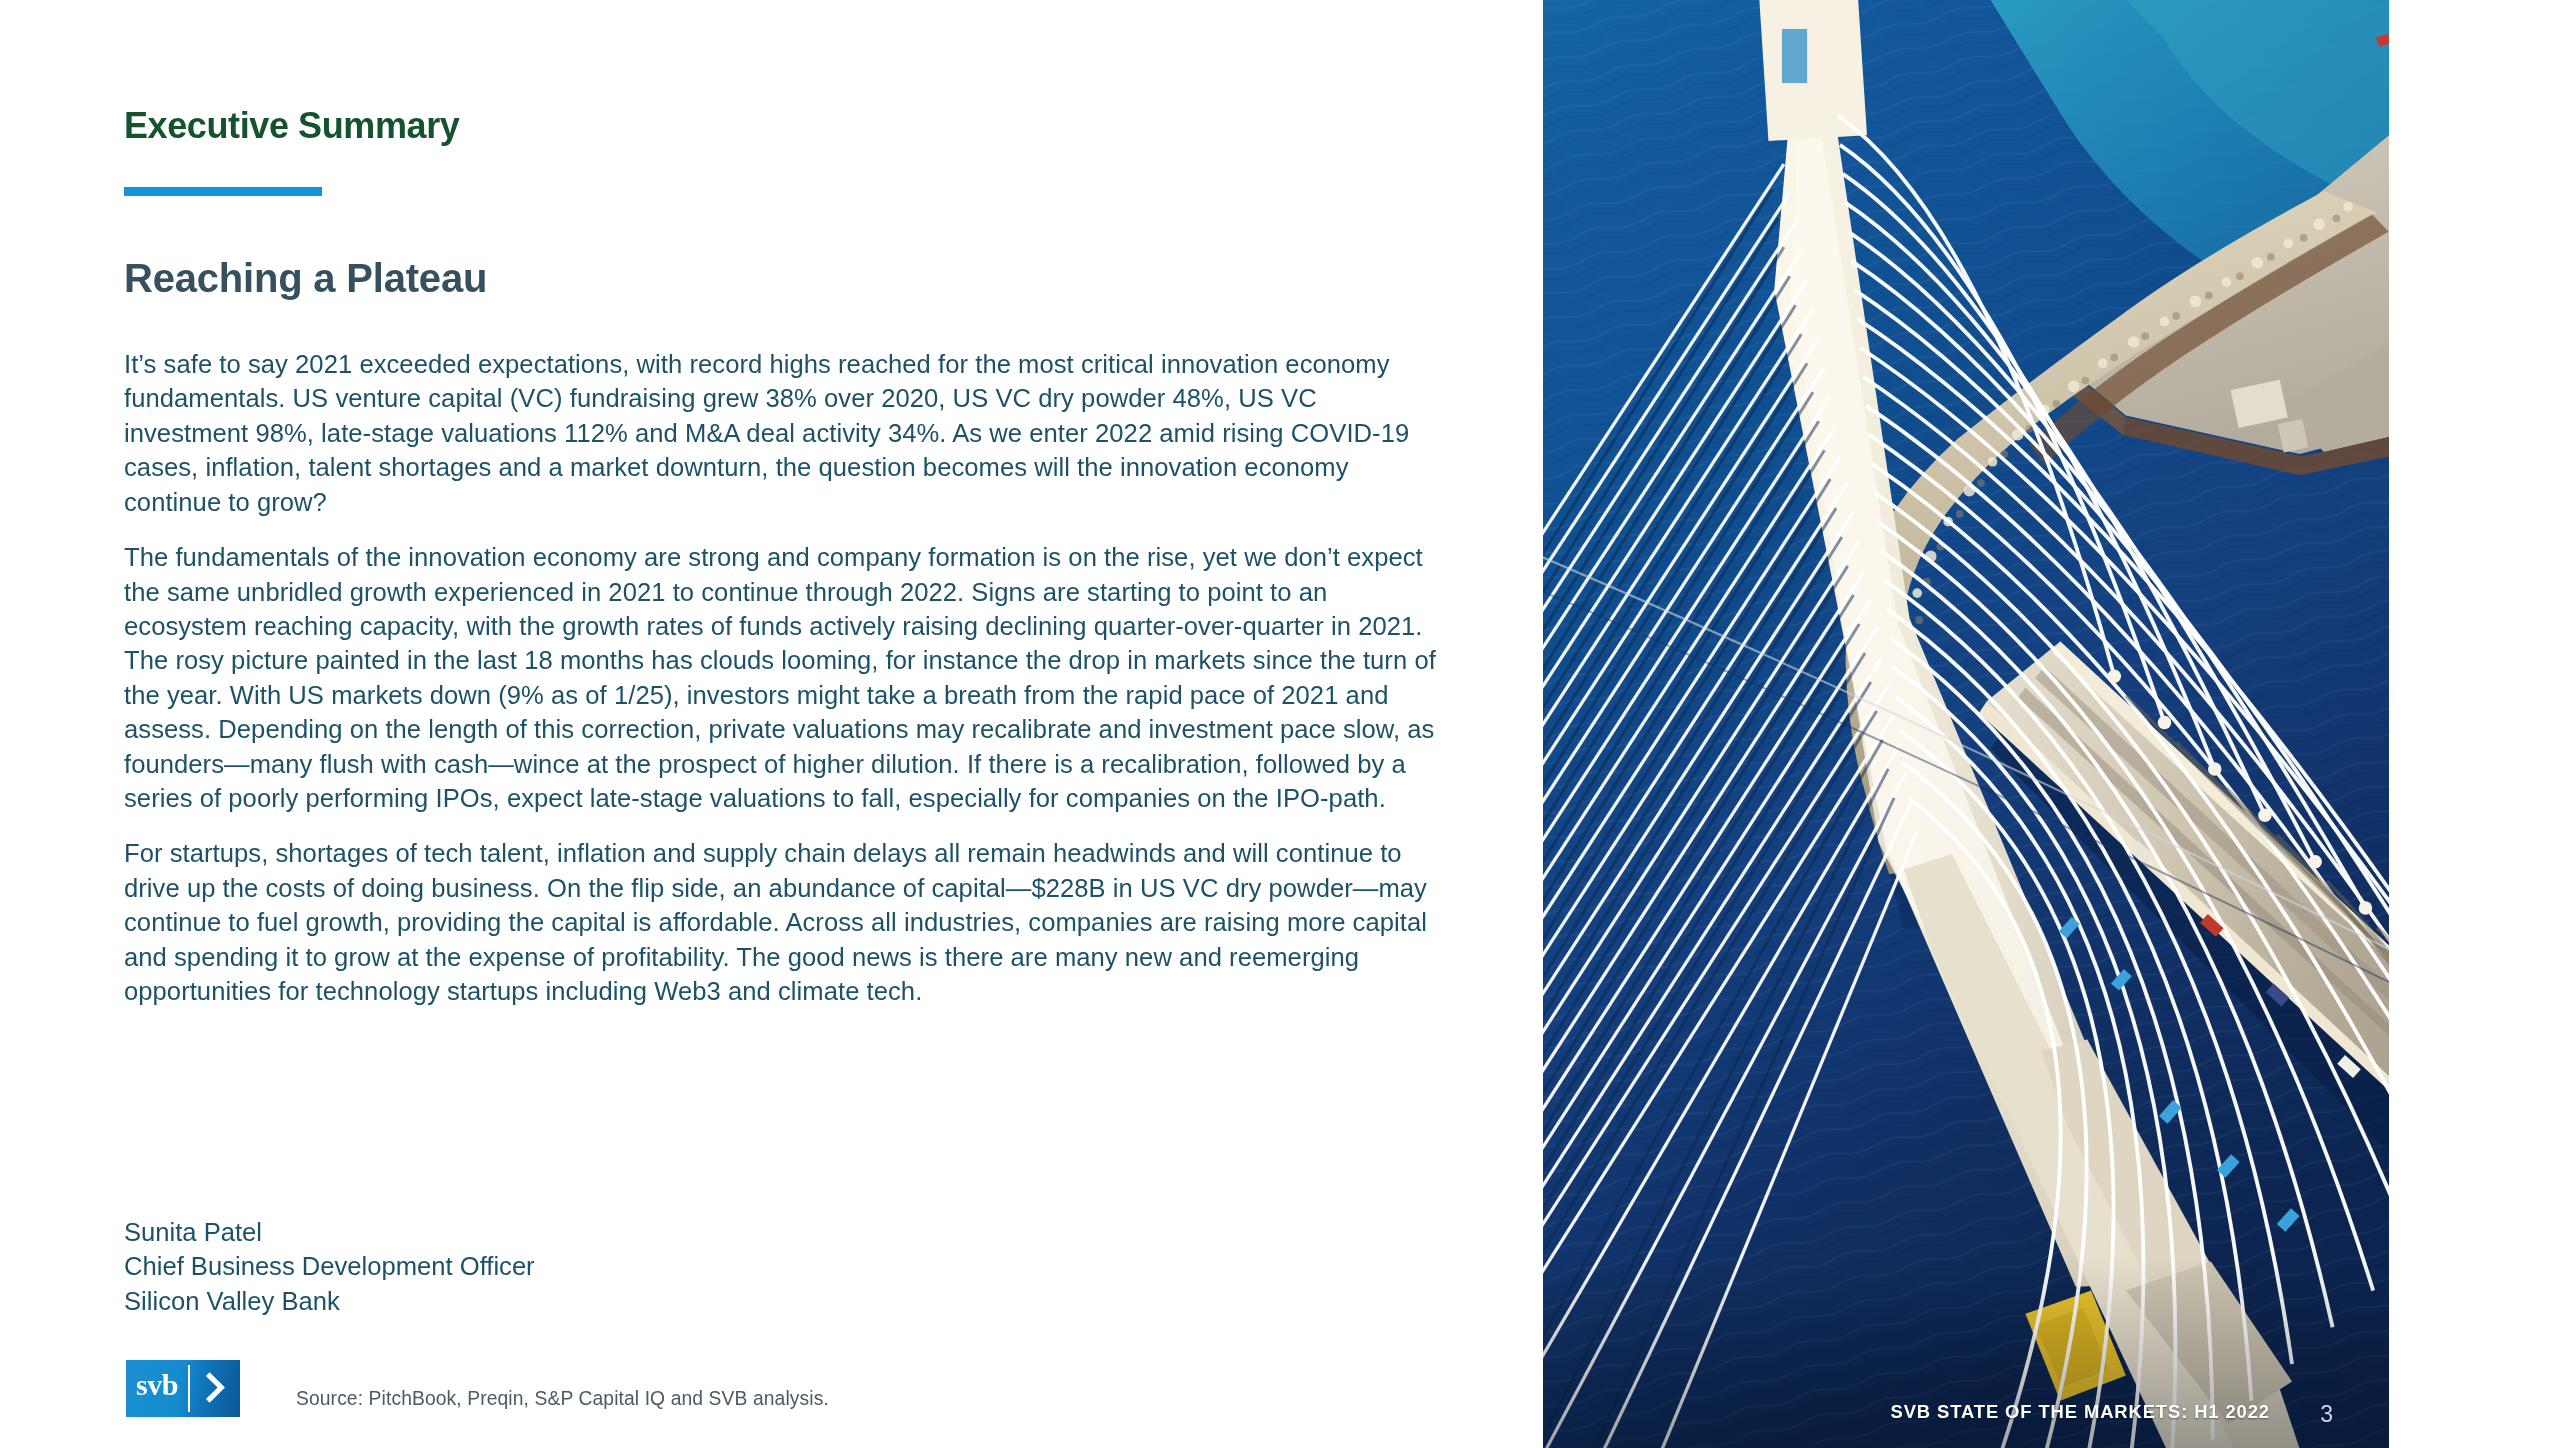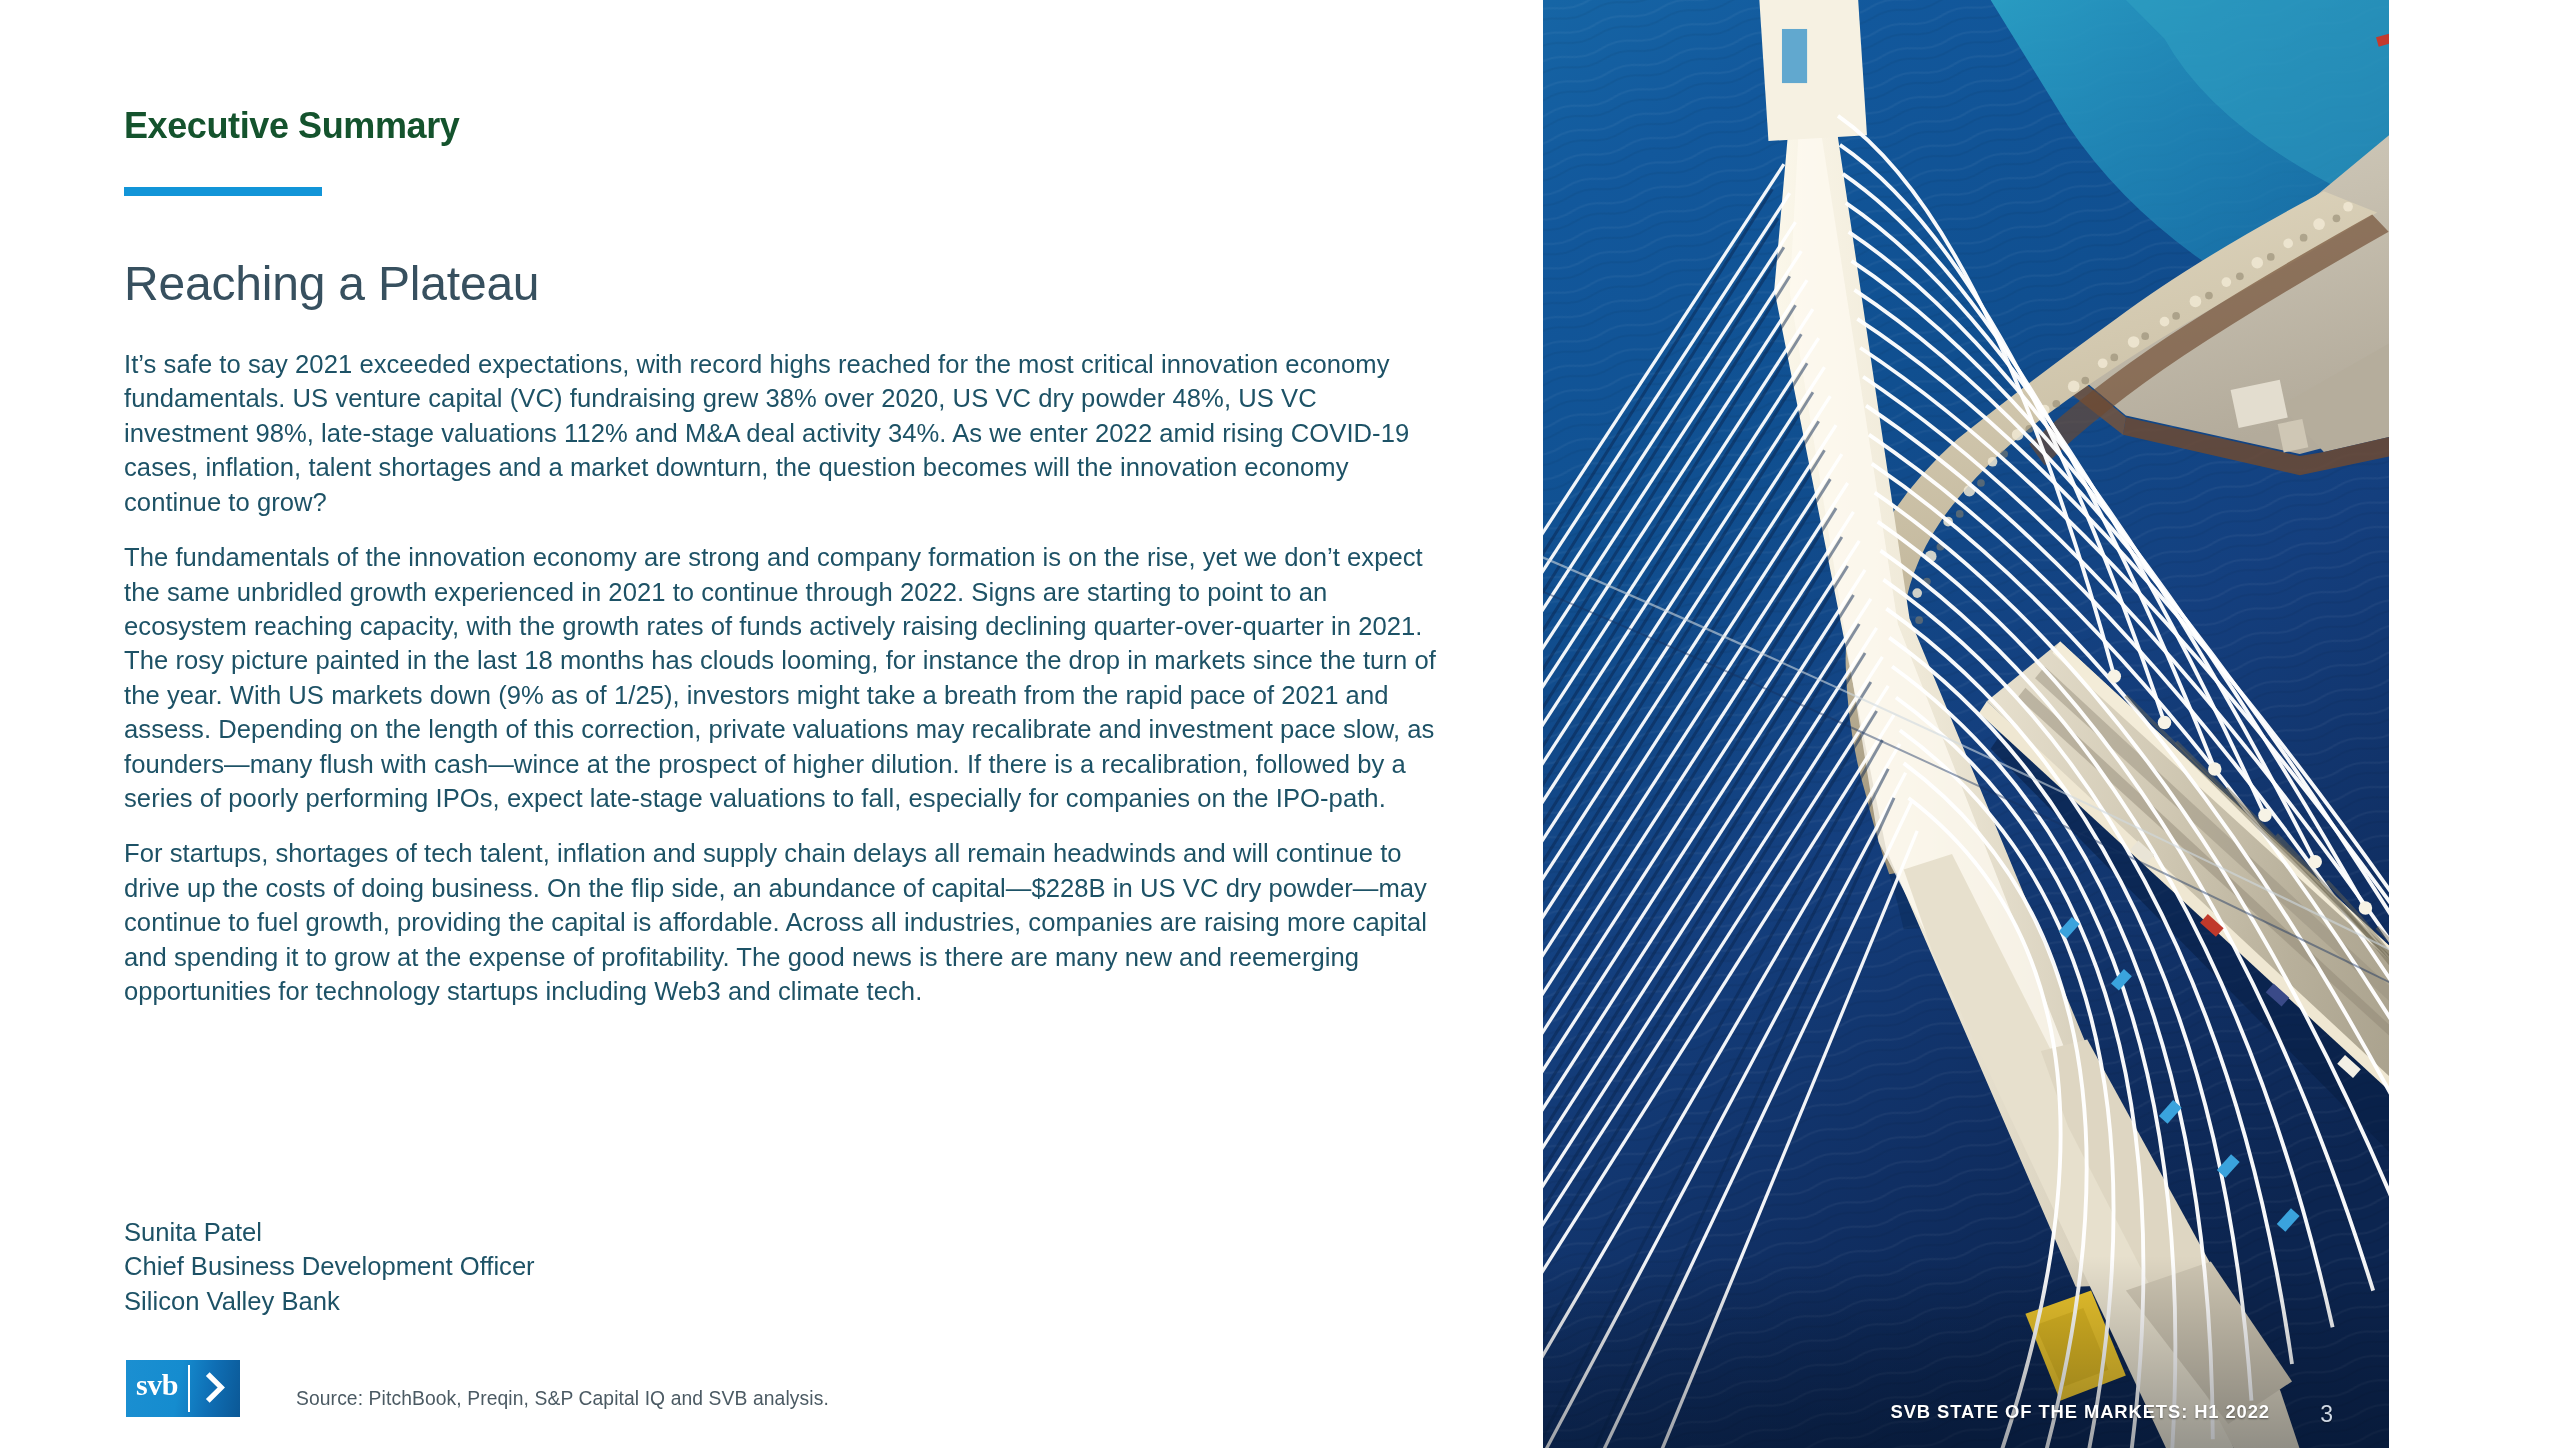--- a/index.html
+++ b/index.html
@@ -52,22 +52,22 @@
     top: 187px;
     width: 198px;
     height: 8.7px;
     background: #1295d8;
   }
 
   .section-heading {
     position: absolute;
     left: 124px;
     top: 256px;
-    font-size: 48px;
-    font-weight: normal;
+    font-size: 40px;
+    font-weight: bold;
     color: #37505f;
     letter-spacing: -0.2px;
     white-space: nowrap;
   }
 
   .body-block {
     position: absolute;
     left: 124px;
     top: 333px;
     width: 1314px;

